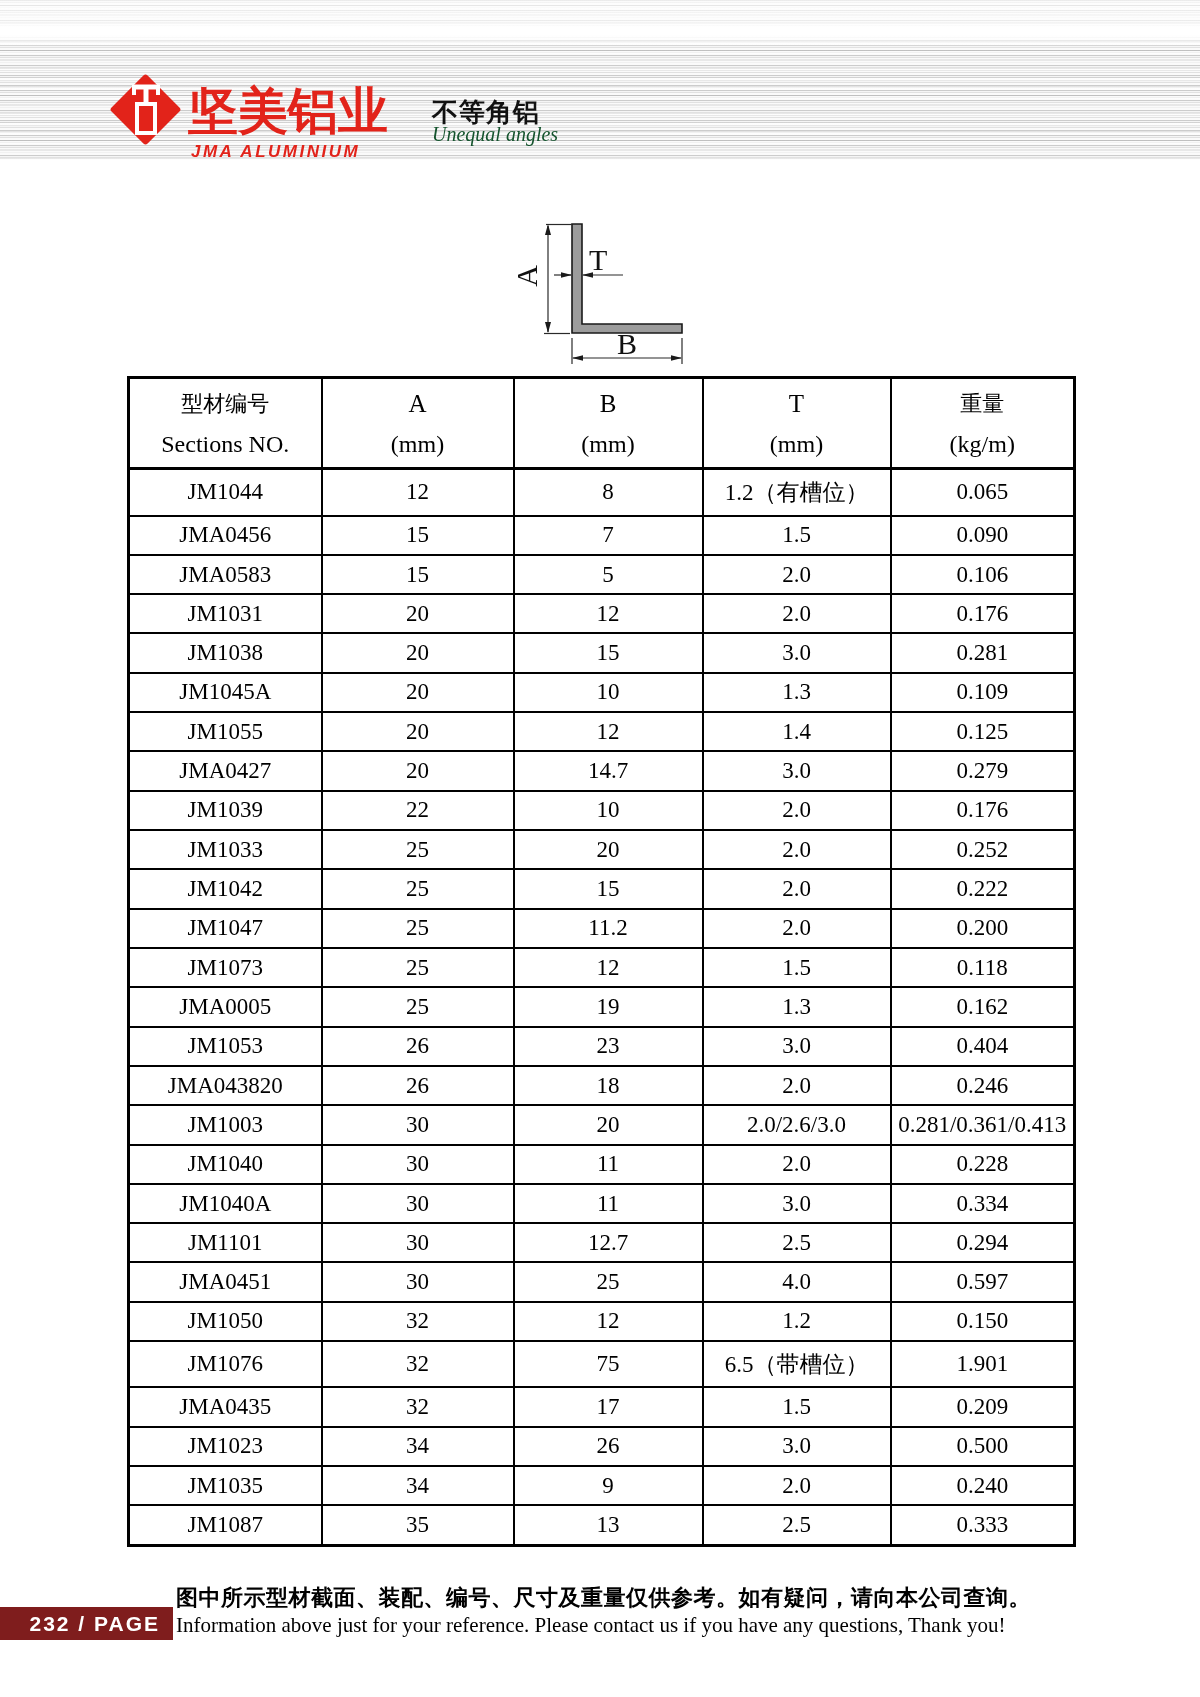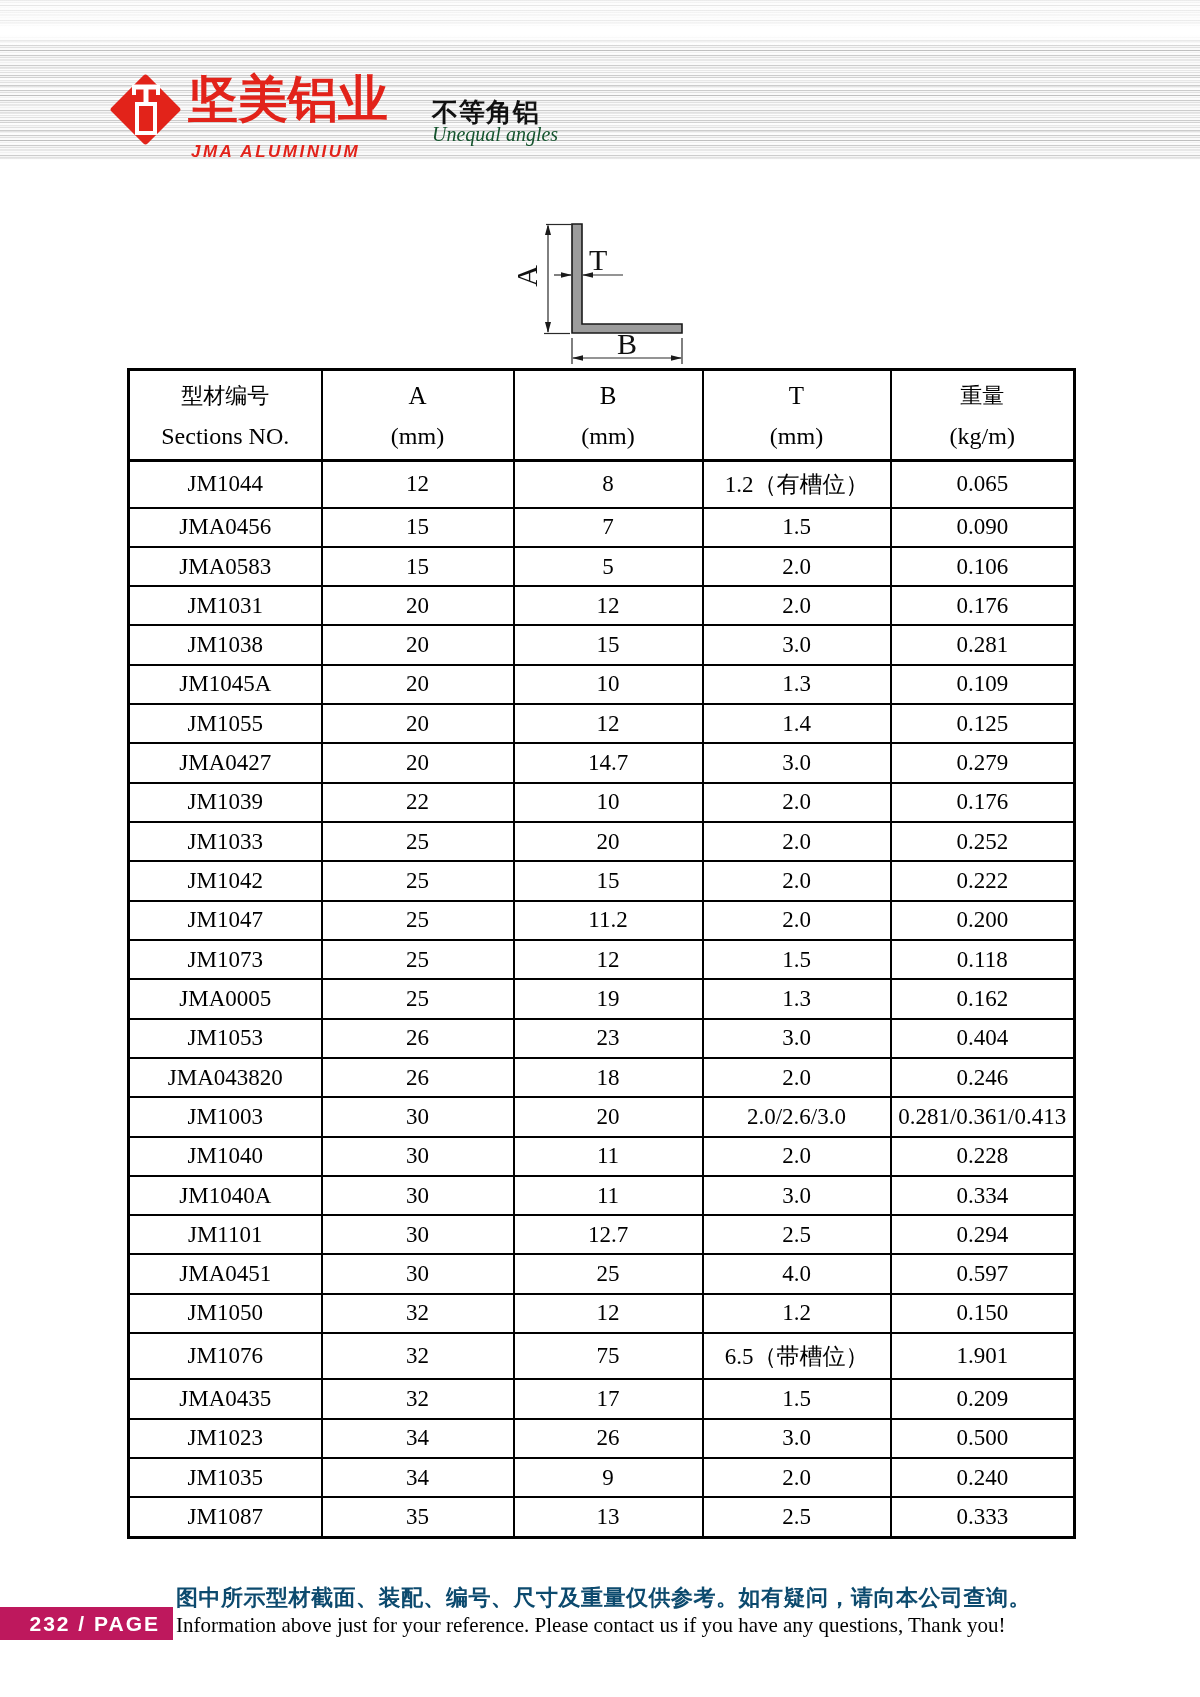--- a/index.html
+++ b/index.html
@@ -31,66 +31,66 @@
       #ffffff 27px,#ffffff 35px,
       rgba(255,255,255,0) 48px);
   }
   
   .diamond{
     position:absolute;left:120px;top:84px;width:51px;height:51px;
     background:#e2231a;transform:rotate(45deg);border-radius:3px;
   }
   .diamond-glyph{position:absolute;left:125px;top:80px;}
   .brand-cn{
-    position:absolute;left:188px;top:72px;width:210px;
-    font-family:Liberation Serif, serif;font-weight:bold;
+    position:absolute;left:188px;top:88px;width:210px;
+    font-family:Liberation Mono, monospace;font-weight:bold;
     font-size:50px;line-height:54px;color:#e2231a;letter-spacing:0px;white-space:nowrap;
   }
   .brand-en{
     position:absolute;left:191px;top:126px;
     font-family:"Liberation Sans",sans-serif;font-weight:bold;font-style:italic;
     font-size:17px;color:#e2231a;letter-spacing:2.5px;white-space:nowrap;margin-top:16px;
   }
   .title-cn{
     position:absolute;left:432px;top:95px;
     font-family:"Liberation Sans",sans-serif;font-weight:bold;
     font-size:26px;color:#111;letter-spacing:1px;white-space:nowrap;
   }
   .title-en{
     position:absolute;left:432px;top:123px;
     font-family:"Liberation Serif",serif;font-size:20px;color:#14532d;white-space:nowrap;font-style:italic;
   }
   
   .diagram{position:absolute;left:490px;top:192px;}
   
   .spec-table{
-    position:absolute;left:127px;top:368px;width:946px;height:1171px;
+    position:absolute;left:127px;top:376px;width:946px;height:1171px;
     border-collapse:collapse;table-layout:fixed;text-align:center;
     font-family:"Liberation Serif",serif;color:#000;
     border:3px solid #000;
   }
   .spec-table th,.spec-table td{border:2px solid #000;padding:0;vertical-align:middle;}
   .spec-table thead tr{height:91px;}
   .spec-table thead th{border-bottom:3px solid #000;font-weight:normal;}
   .th-main{font-size:25px;line-height:30px;margin-top:2px;}
   .th-main.cjk{font-size:22px;}
   .th-sub{font-size:24px;line-height:30px;margin-top:10px;}
   .spec-table td{font-size:23px;}
   
   .page-badge{
     position:absolute;left:0;top:1607px;width:173px;height:33px;
-    background:#be185d;color:#ffffff;
+    background:#7f1d1d;color:#ffffff;
     font-family:"Liberation Sans",sans-serif;font-weight:bold;
     font-size:21px;line-height:33px;letter-spacing:2px;
     text-align:right;padding-right:13px;box-sizing:border-box;
   }
   .note-cn{
     position:absolute;left:176px;top:1583px;
     font-family:"Liberation Sans",sans-serif;font-weight:bold;
-    font-size:22px;color:#0c4a6e;letter-spacing:0.5px;white-space:nowrap;
+    font-size:22px;color:#000000;letter-spacing:0.5px;white-space:nowrap;
   }
   .note-en{
     position:absolute;left:176px;top:1613px;
     font-family:"Liberation Serif",serif;font-size:21px;color:#000;white-space:nowrap;
   }
 </style>
 </head>
 <body>
 
 <div class="page">

